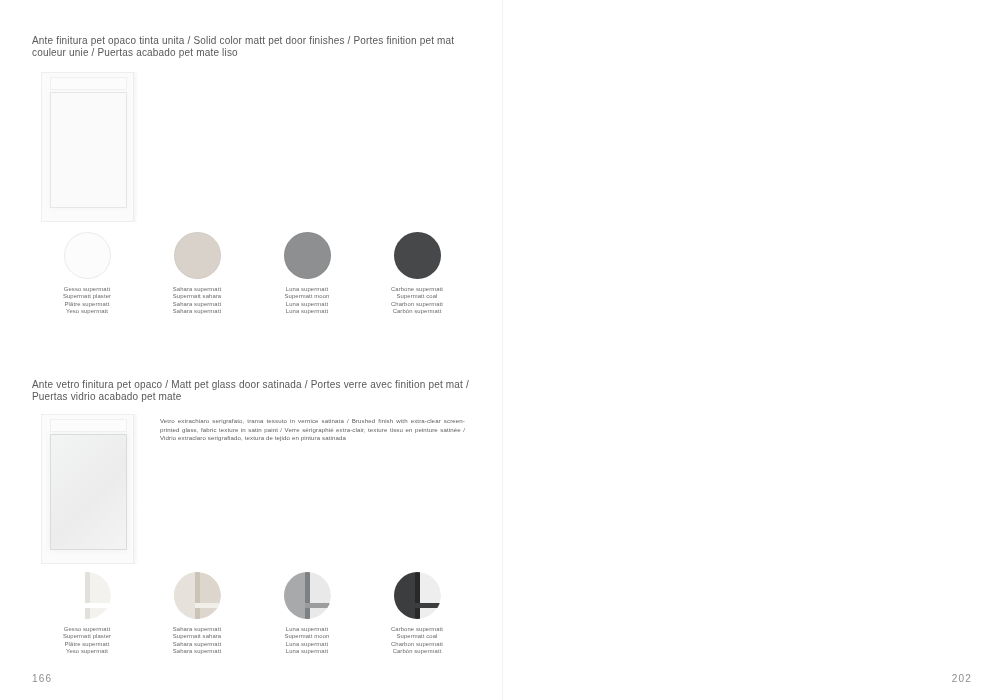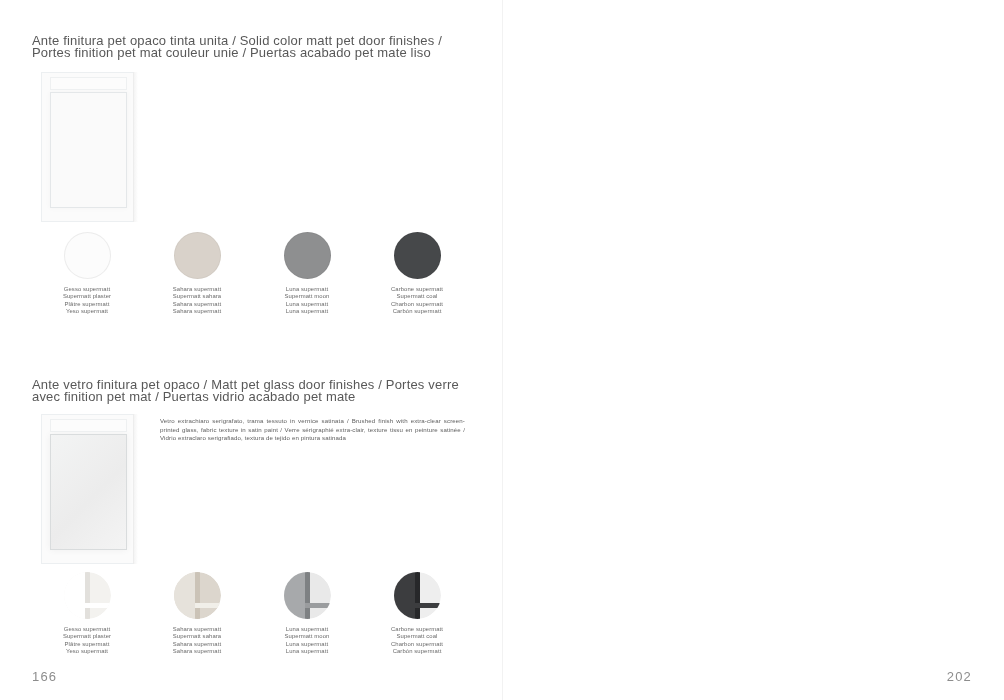--- a/index.html
+++ b/index.html
@@ -8,21 +8,21 @@
     background: #ffffff;
     font-family: "Liberation Sans", sans-serif;
     overflow: hidden;
   }
   .spread { position: relative; width: 1004px; height: 700px; display: flex; }
   .page { position: relative; width: 502px; height: 700px; background: #fff; }
   .page-right { border-left: 1px solid #f2f2f2; }
 
   
   .intro-line {
-    font-size: 13px;
+    font-size: 10px;
     line-height: 11.5px;
     color: #585858;
     letter-spacing: 0.18px;
   }
   .desc-para {
     font-size: 6.1px;
     line-height: 8.6px;
     color: #5d5d5d;
     text-align: justify;
     letter-spacing: 0.12px;
@@ -31,21 +31,21 @@
     font-size: 5.9px;
     line-height: 7.4px;
     color: #6a6a6a;
     text-align: center;
     letter-spacing: 0.1px;
     white-space: pre-line;
   }
   .page-num {
     position: absolute;
     bottom: 16px;
-    font-size: 13px;
+    font-size: 10px;
     color: #8d8d8d;
     letter-spacing: 1.2px;
   }
 
   
   .lp-head-1 { position: absolute; left: 32px; top: 35px; width: 440px; }
   .lp-head-2 { position: absolute; left: 32px; top: 379px; width: 440px; }
 
   .door-img {
     position: absolute;
@@ -152,21 +152,21 @@
       </div>
       <div class="swatch-cell">
         <div class="disc disc-flat" style="background:#46484a;"></div>
         <div class="swatch-caption">Carbone supermatt
 Supermatt coal
 Charbon supermatt
 Carbón supermatt</div>
       </div>
     </div>
 
-    <div class="lp-head-2 intro-line">Ante vetro finitura pet opaco  / Matt pet glass door finishes / Portes verre avec finition pet mat / Puertas vidrio acabado pet mate</div>
+    <div class="lp-head-2 intro-line">Ante vetro finitura pet opaco  / Matt pet glass door satinada / Portes verre avec finition pet mat / Puertas vidrio acabado pet mate</div>
 
     <div class="door-img door-2">
       <div class="door-frame door-glass"></div>
       <div class="door-edge"></div>
     </div>
 
     <div class="glass-note desc-para">Vetro extrachiaro serigrafato, trama tessuto in vernice satinata / Brushed finish with extra-clear screen-printed glass, fabric texture in satin paint / Verre sérigraphié extra-clair, texture tissu en peinture satinée / Vidrio extraclaro serigrafiado, textura de tejido en pintura satinada</div>
 
     <div class="swatch-row" style="top:572px;">
       <div class="swatch-cell">

